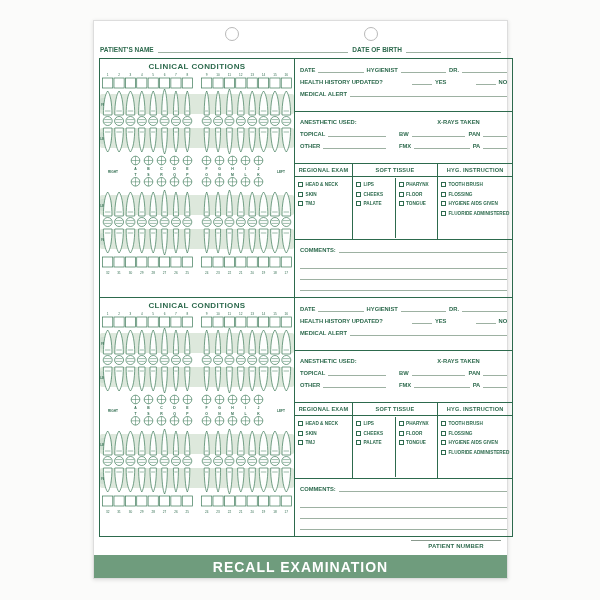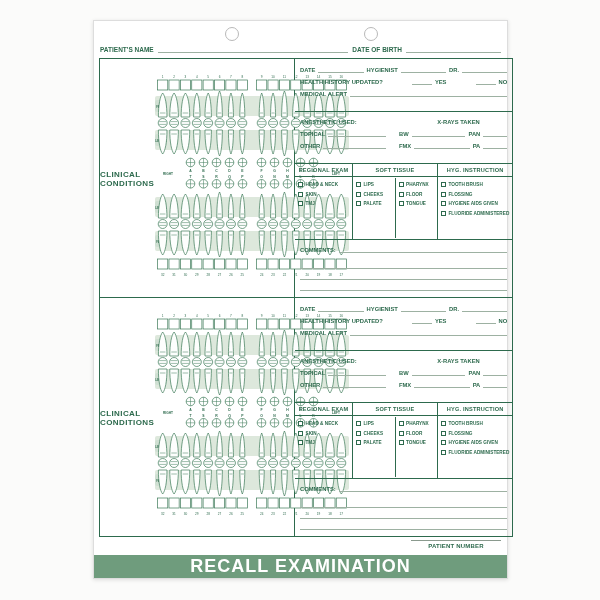--- a/index.html
+++ b/index.html
@@ -10,21 +10,21 @@
          border:1px solid #ddd;box-shadow:0 1px 4px rgba(0,0,0,.12);}
   .hole{position:absolute;top:6px;width:14px;height:14px;border:1px solid #b9b9b9;border-radius:50%;background:#fff;}
   .hole.h1{left:131px}.hole.h2{left:270px}
   .namerow{display:flex;align-items:flex-end;gap:4px;margin:25px 6px 5px;font-size:6.5px;font-weight:bold;white-space:nowrap;}
   .fill{flex:1;border-bottom:1px solid var(--line,#9db1a2);height:7px;}
   .fill.w20{flex:0 0 20px}.fill.w24{flex:0 0 24px}
   .sp{flex:1}
   .panels{margin:0 5px;}
   .panel{display:flex;height:240px;}
   .panel.second{margin-top:-1px;}
-  .chart-box{width:196px;border:1.2px solid var(--ink,#2d6a4d);display:flex;align-items:center;background:#fff;}
+  .chart-box{width:196px;border:1.2px solid var(--ink,#2d6a4d);display:flex;flex-direction:column;align-items:center;background:#fff;}
   .chart-title{font-size:8px;font-weight:bold;letter-spacing:.4px;margin-top:2.5px;}
   .form-box{flex:1;border:1.2px solid var(--ink,#2d6a4d);border-left:none;display:flex;flex-direction:column;
             font-size:5.8px;font-weight:bold;}
   .sec{border-bottom:1px solid var(--ink,#2d6a4d);padding:2px 5px;}
   .secA{height:53px}.secB{height:52px}
   .frow{display:flex;align-items:flex-end;gap:3px;margin:5px 0;white-space:nowrap;}
   .lcol{display:flex;flex:0 0 86px;gap:3px;align-items:flex-end;margin-right:10px;}
   .rcol{display:flex;flex:1;gap:3px;align-items:flex-end;}
   .xr-head{flex:0 0 50%;text-align:center;}
   .secC{height:76px;padding:0;display:flex;}
@@ -37,21 +37,21 @@
   .sub{flex:1;padding:0 3px;}
   .sub + .sub{border-left:1px solid var(--ink,#2d6a4d);}
   .ck{display:flex;align-items:center;gap:2.5px;margin:4.5px 0;font-size:4.7px;font-weight:bold;white-space:nowrap;}
   .ckbox{width:5px;height:5px;border:1px solid var(--ink,#2d6a4d);background:#fff;flex:none;}
   .secD{flex:1;border-bottom:none;padding:4px 5px 2px;}
   .cline{border-bottom:1px solid var(--line,#9db1a2);height:11px;}
   .pn-wrap{position:absolute;right:6px;top:518px;width:90px;text-align:center;}
   .pn-line{border-bottom:1px solid #8a9a8e;height:2px;margin-bottom:1.5px;}
   .pn-label{font-size:6px;font-weight:bold;letter-spacing:.2px;}
   .bar{position:absolute;left:0;right:0;bottom:0;height:23px;background:var(--bar,#6f9c7d);color:#fff;
-       display:flex;align-items:center;justify-content:center;font-size:18px;font-weight:bold;letter-spacing:1px;}
+       display:flex;align-items:center;justify-content:center;font-size:14px;font-weight:bold;letter-spacing:1px;}
 </style>
 </head>
 <body>
 
 <div class="canvas">
   <div class="sheet">
     <div class="hole h1"></div>
     <div class="hole h2"></div>
 
     <div class="namerow">

